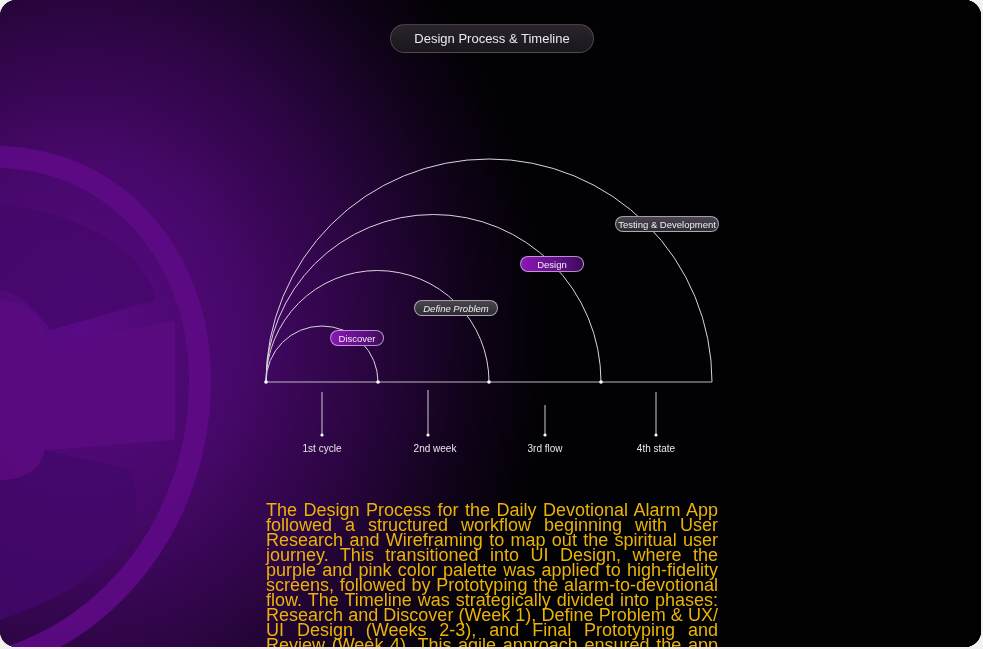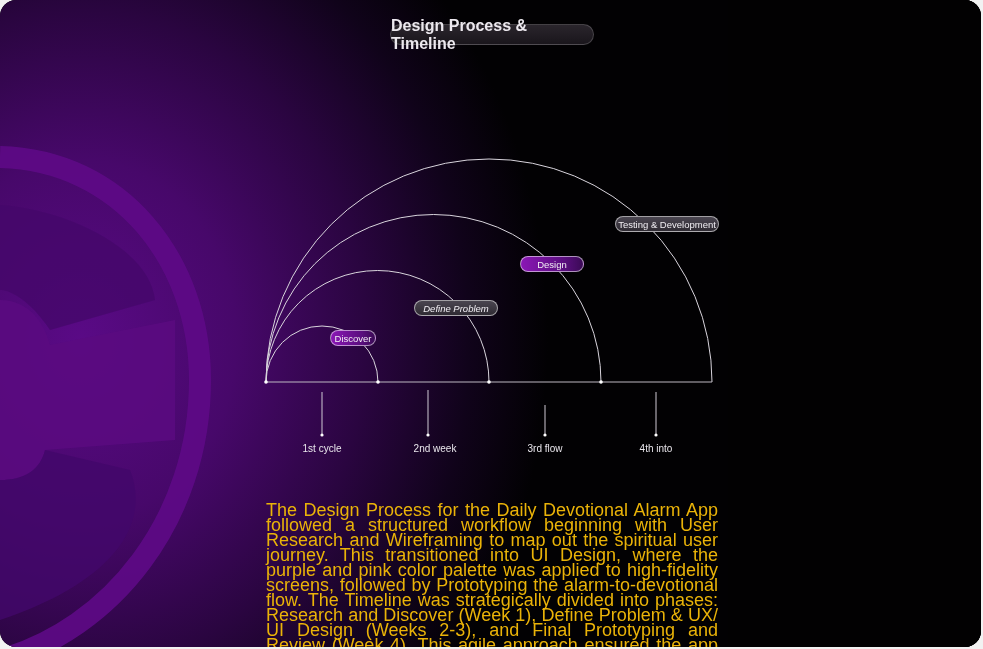--- a/index.html
+++ b/index.html
@@ -12,26 +12,25 @@
     position:absolute; left:0; top:0; width:981px; height:647px;
     background:
       radial-gradient(ellipse 520px 600px at 80px 340px, #5a0a86 0%, #47086a 30%, #2a0540 55%, #10031a 75%, rgba(2,1,3,0) 90%),
       linear-gradient(90deg, rgba(0,0,0,0) 0%, rgba(0,0,0,0) 60%, #020103 74%);
   }
   .side-panel {
     position:absolute; left:728px; top:0; width:253px; height:647px; background:#020102;
   }
   .deco { position:absolute; left:0; top:0; }
   .title-pill {
-    position:absolute; left:390px; top:24px; width:204px; height:21px;
+    position:absolute; left:390px; top:24px; width:204px; height:29px;
     border-radius:15px; background:linear-gradient(180deg,#2a252c,#1a161c);
     border:1px solid rgba(255,255,255,0.18);
-    color:#ece8ee; font-size:16px; display:flex; align-items:center; justify-content:center;
+    color:#ece8ee; font-size:13px; display:flex; align-items:center; justify-content:center;
     box-sizing:border-box;
-    font-weight:bold;
   }
   svg.diagram { position:absolute; left:0; top:0; }
   .pill {
     position:absolute; height:16px; border-radius:8px; font-size:9.5px; color:#f1eef3;
     display:flex; align-items:center; justify-content:center; box-sizing:border-box;
     border:1px solid rgba(255,255,255,0.55); padding:4px 6px; white-space:nowrap;
   }
   .pill.purple { background:linear-gradient(90deg,#8a17b5,#5a0e7e 70%,#3a0a55); }
   .pill.grey { background:linear-gradient(180deg,#4a4550,#2f2b33); }
   .week {
@@ -81,24 +80,24 @@
       <line x1="656" y1="392" x2="656" y2="435"></line>
     </g>
     <g fill="#ffffff">
       <circle cx="322" cy="435" r="1.6"></circle>
       <circle cx="428" cy="435" r="1.6"></circle>
       <circle cx="545" cy="435" r="1.6"></circle>
       <circle cx="656" cy="435" r="1.6"></circle>
     </g>
   </svg>
 
-  <div class="pill purple" style="left:330px;top:330px;width:46px;">Discover</div>
+  <div class="pill purple" style="left:330px;top:330px;width:54px;">Discover</div>
   <div class="pill grey" style="left:414px;top:300px;width:84px;font-style:italic;">Define Problem</div>
   <div class="pill purple" style="left:520px;top:256px;width:64px;">Design</div>
   <div class="pill grey" style="left:615px;top:216px;width:104px;">Testing &amp; Development</div>
 
   <div class="week" style="left:322px;">1st cycle</div>
   <div class="week" style="left:435px;">2nd week</div>
   <div class="week" style="left:545px;">3rd flow</div>
-  <div class="week" style="left:656px;">4th into</div>
+  <div class="week" style="left:656px;">4th state</div>
 
   <div class="para">The Design Process for the Daily Devotional Alarm App followed a structured workflow beginning with User Research and Wireframing to map out the spiritual user journey. This transitioned into UI Design, where the purple and pink color palette was applied to high-fidelity screens, followed by Prototyping the alarm-to-devotional flow. The Timeline was strategically divided into phases: Research and Discover (Week 1), Define Problem &amp; UX/ UI Design (Weeks 2-3), and Final Prototyping and Review (Week 4). This agile approach ensured the app reached a polished state within a one-month development cycle.</div>
 </div>
 
 </body></html>

